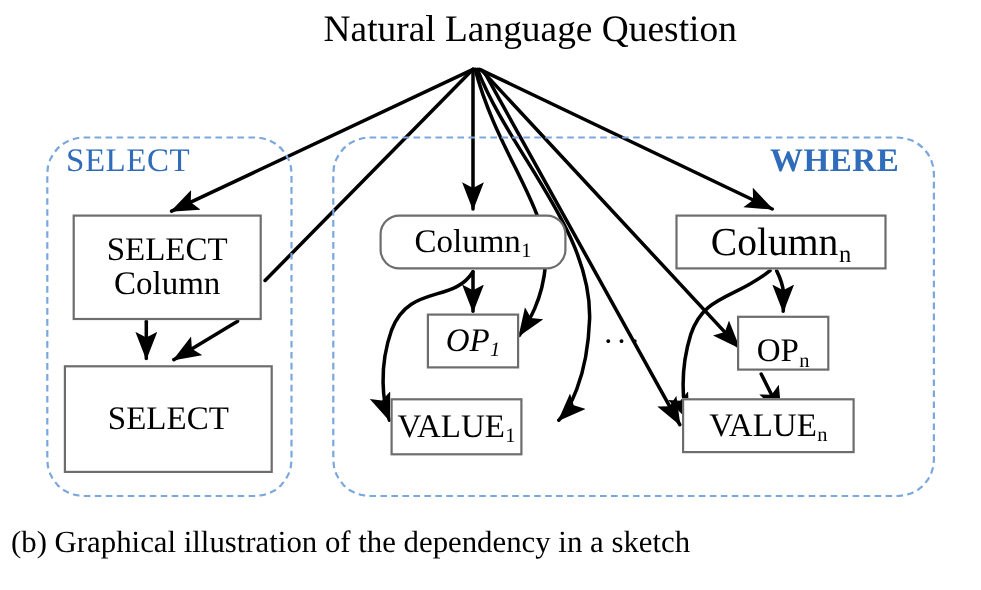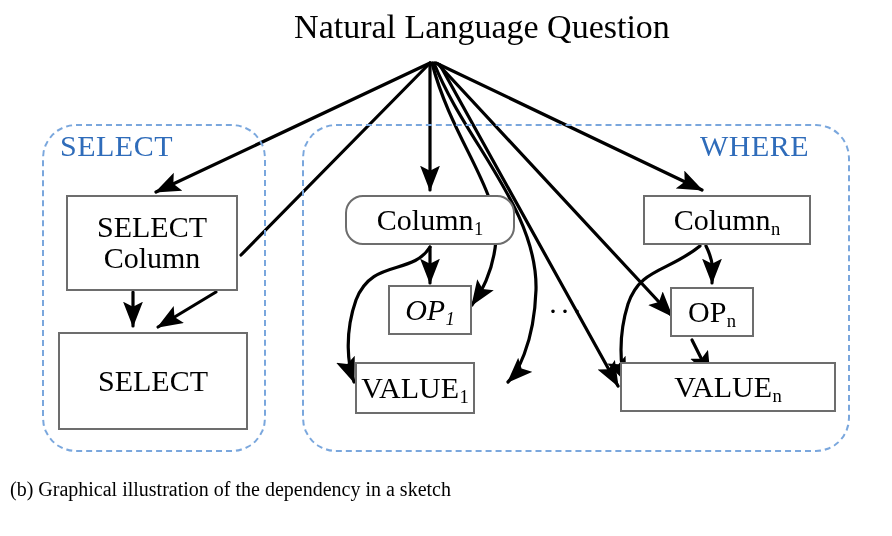--- a/index.html
+++ b/index.html
@@ -76,21 +76,21 @@
     z-index: 4;
     white-space: nowrap;
     margin-left: 36px;
   }
   #caption {
     position: absolute;
     left: 10px;
     top: 478px;
     width: 872px;
     text-align: left;
-    font-size: 20px;
+    font-size: 28px;
     z-index: 4;
     white-space: nowrap;
   }
   #ellipsis {
     position: absolute;
     z-index: 4;
     font-size: 30px;
     letter-spacing: 2px;
     line-height: 1;
   }
@@ -99,21 +99,21 @@
 <body>
 
 <div id="stage">
 
   <div class="group-box" id="grp-select" style="left:42px; top:124px; width:224px; height:328px;"></div>
 
   <div class="group-box" id="grp-where" style="left:302px; top:124px; width:548px; height:328px;"></div>
 
   <div class="group-label" id="lbl-select" style="left:60px; top:129px; font-size:30px;">SELECT</div>
 
-  <div class="group-label" id="lbl-where" style="left:700px; top:129px; font-size:30px;">WHERE</div>
+  <div class="group-label" id="lbl-where" style="left:700px; top:129px; font-size:30px;font-weight:bold;">WHERE</div>
 
   <div id="title">Natural Language Question</div>
 
   <svg id="canvas" viewBox="0 0 892 536">
     <defs>
       <marker id="ah" markerWidth="9" markerHeight="9" refX="7.6" refY="3.1" orient="auto" markerUnits="strokeWidth">
         <path d="M0,0 L8,3.1 L0,6.2 L1.6,3.1 Z" fill="#000"></path>
       </marker>
     </defs>
 
@@ -164,29 +164,29 @@
   </div>
 
   <div class="node-box" id="n-op-1" style="left:388px; top:285px; width:84px; height:50px; font-size:30px;font-style:italic;">
     <span class="node-line"><span>OP</span><sub>1</sub></span>
   </div>
 
   <div class="node-box" id="n-value-1" style="left:355px; top:362px; width:120px; height:52px; font-size:30px;">
     <span class="node-line"><span>VALUE</span><sub>1</sub></span>
   </div>
 
-  <div class="node-box" id="n-column-n" style="left:643px; top:195px; width:168px; height:50px; font-size:30px;">
+  <div class="node-box" id="n-column-n" style="left:614px; top:195px; width:192px; height:50px; font-size:36px;">
     <span class="node-line"><span>Column</span><sub>n</sub></span>
   </div>
 
-  <div class="node-box" id="n-op-n" style="left:670px; top:287px; width:84px; height:50px; font-size:30px;">
+  <div class="node-box" id="n-op-n" style="left:670px; top:287px; width:84px; height:50px; font-size:30px;justify-content:flex-end;">
     <span class="node-line"><span>OP</span><sub>n</sub></span>
   </div>
 
-  <div class="node-box" id="n-value-n" style="left:620px; top:362px; width:216px; height:50px; font-size:30px;">
+  <div class="node-box" id="n-value-n" style="left:620px; top:362px; width:157px; height:50px; font-size:30px;">
     <span class="node-line"><span>VALUE</span><sub>n</sub></span>
   </div>
 
   <div id="ellipsis" style="left:548px; top:296px;">···</div>
 
   <div id="caption">(b) Graphical illustration of the dependency in a sketch</div>
 
 </div>
 
 </body></html>

